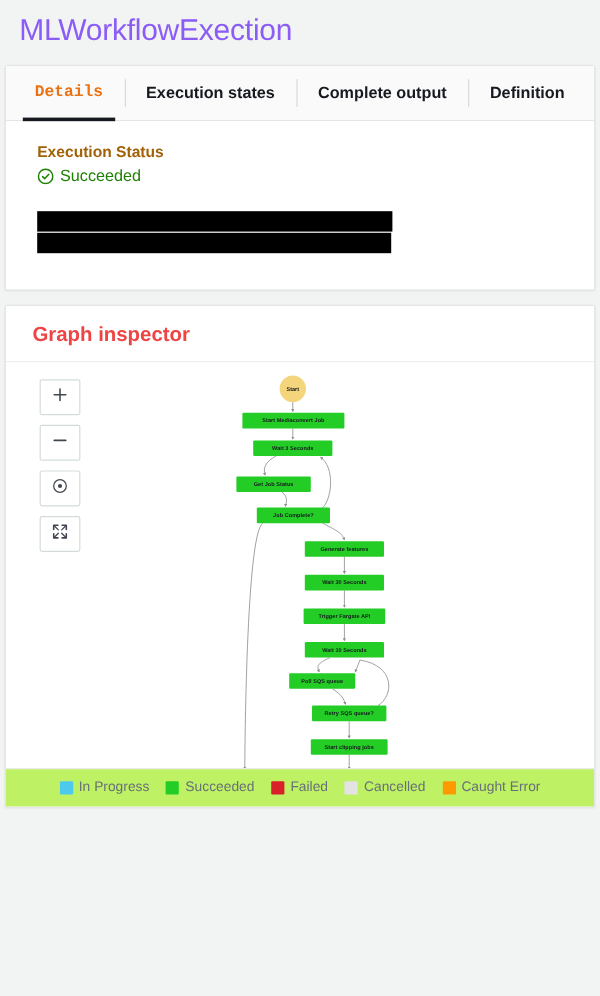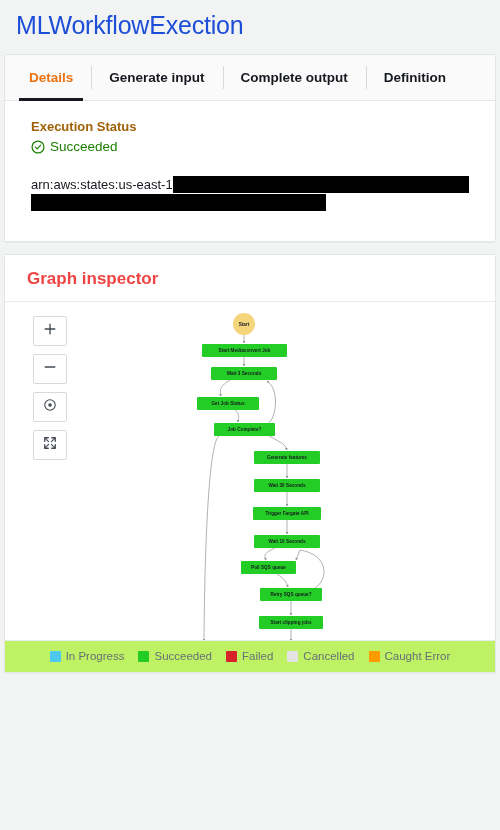--- a/index.html
+++ b/index.html
@@ -13,21 +13,21 @@
   #app { width: 500px; height: 830px; position: relative; overflow: hidden; background: #f2f3f3; }
 
   
   .page-header {
     padding: 10px 16px 14px 16px;
     background: #f2f3f3;
   }
   .page-title {
     font-size: 25px;
     font-weight: 400;
-    color: #1d4ed8;
+    color: #8b5cf6;
     letter-spacing: -0.2px;
     margin: 0;
     line-height: 1.2;
   }
 
   
   .card {
     background: #ffffff;
     border: 1px solid #e4e6e6;
     border-radius: 2px;
@@ -55,21 +55,21 @@
     cursor: pointer;
     white-space: nowrap;
   }
   .tab + .tab::before {
     content: "";
     position: absolute;
     left: 0; top: 11px; bottom: 11px;
     width: 1px;
     background: #d5dbdb;
   }
-  .tab.active { color: #ec7211; }
+  .tab.active { color: #ec7211; font-family: Liberation Mono, monospace; }
   .tab.active::after {
     content: "";
     position: absolute;
     left: 8px; right: 8px; bottom: -1px;
     height: 3px;
     background: #16191f;
   }
 
   
   .details-body {
@@ -216,21 +216,21 @@
     <h1 class="page-title">MLWorkflowExection</h1>
   </div>
 
   <div class="card">
 
     <div class="tabs-bar">
       <div class="tab active">
         <span>Details</span>
       </div>
       <div class="tab">
-        <span>Generate input</span>
+        <span>Execution states</span>
       </div>
       <div class="tab">
         <span>Complete output</span>
       </div>
       <div class="tab">
         <span>Definition</span>
       </div>
     </div>
 
     <div class="details-body">
@@ -241,21 +241,20 @@
           <svg class="check-icon" width="14" height="14" viewBox="0 0 16 16" aria-hidden="true">
             <circle cx="8" cy="8" r="6.8" fill="none" stroke="#1d8102" stroke-width="1.4"></circle>
             <path d="M5.1 8.2 L7.1 10.2 L11 5.9" fill="none" stroke="#1d8102" stroke-width="1.4" stroke-linecap="round" stroke-linejoin="round"></path>
           </svg>
         </span>
         <span class="status-text">Succeeded</span>
       </div>
 
       <div class="arn-wrap">
         <div class="arn-line1">
-          <span class="arn-text">arn:aws:states:us-east-1</span>
             <span class="redact r1"></span>
         </div>
         <div class="redact r2"></div>
       </div>
 
     </div>
   </div>
 
   <div class="card graph-card">
 

